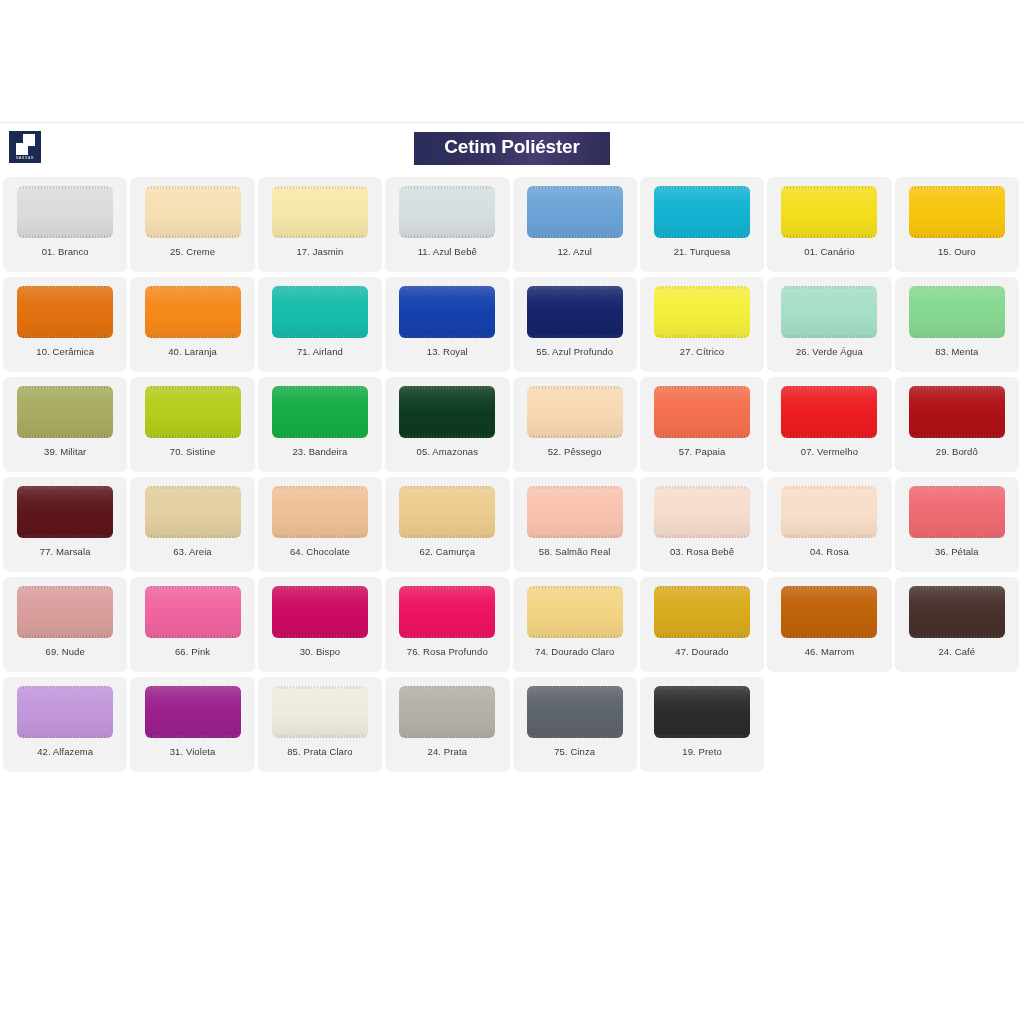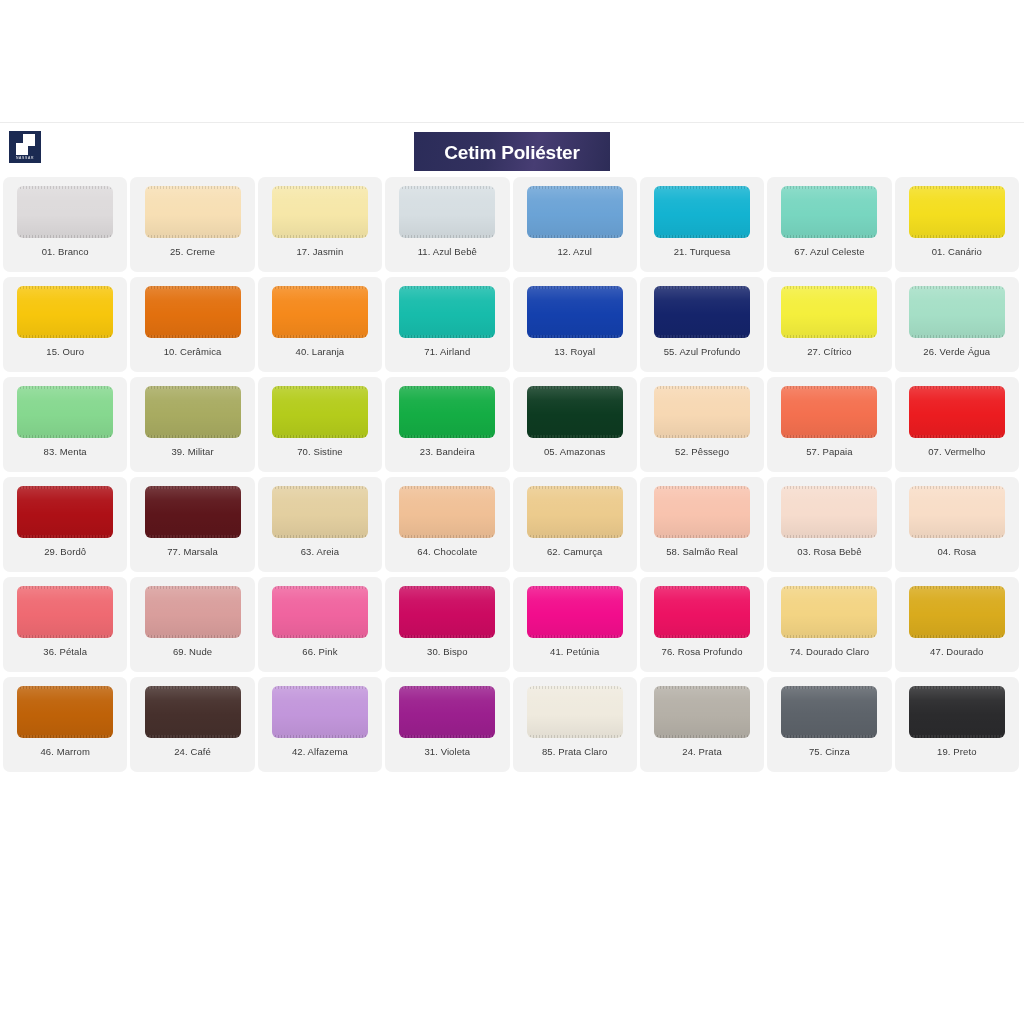--- a/index.html
+++ b/index.html
@@ -77,21 +77,21 @@
     line-height: 1;
     white-space: nowrap;
   }
 
   .banner {
     position: absolute;
     left: 50%;
     transform: translateX(-50%);
     top: 9px;
     min-width: 196px;
-    padding: 11px 18px 7px 18px;
+    padding: 5px 18px 7px 18px;
     box-sizing: border-box;
     background: linear-gradient(100deg, #2b2c59 0%, #33315f 38%, #473d73 62%, #2d2c57 100%);
     text-align: center;
   }
   .banner-title {
     color: #ffffff;
     font-size: 19px;
     font-weight: bold;
     letter-spacing: -0.2px;
     line-height: 1.1;
@@ -224,26 +224,20 @@
           <div class="card-label">12. Azul</div>
         </div>
         <div class="card">
           <div class="swatch-wrap">
             <div class="swatch" style="background: rgb(19, 179, 209);"></div>
           </div>
           <div class="card-label">21. Turquesa</div>
         </div>
         <div class="card">
           <div class="swatch-wrap">
-            <div class="swatch" style="background: rgb(120, 214, 192);"></div>
-          </div>
-          <div class="card-label">67. Azul Celeste</div>
-        </div>
-        <div class="card">
-          <div class="swatch-wrap">
             <div class="swatch" style="background: rgb(244, 222, 30);"></div>
           </div>
           <div class="card-label">01. Canário</div>
         </div>
         <div class="card">
           <div class="swatch-wrap">
             <div class="swatch" style="background: rgb(247, 198, 12);"></div>
           </div>
           <div class="card-label">15. Ouro</div>
         </div>
@@ -401,26 +395,20 @@
           <div class="swatch-wrap">
             <div class="swatch" style="background: rgb(240, 100, 159);"></div>
           </div>
           <div class="card-label">66. Pink</div>
         </div>
         <div class="card">
           <div class="swatch-wrap">
             <div class="swatch" style="background: rgb(204, 10, 97);"></div>
           </div>
           <div class="card-label">30. Bispo</div>
-        </div>
-        <div class="card">
-          <div class="swatch-wrap">
-            <div class="swatch" style="background: rgb(242, 13, 140);"></div>
-          </div>
-          <div class="card-label">41. Petúnia</div>
         </div>
         <div class="card">
           <div class="swatch-wrap">
             <div class="swatch" style="background: rgb(237, 18, 99);"></div>
           </div>
           <div class="card-label">76. Rosa Profundo</div>
         </div>
         <div class="card">
           <div class="swatch-wrap">
             <div class="swatch" style="background: rgb(243, 212, 131);"></div>

